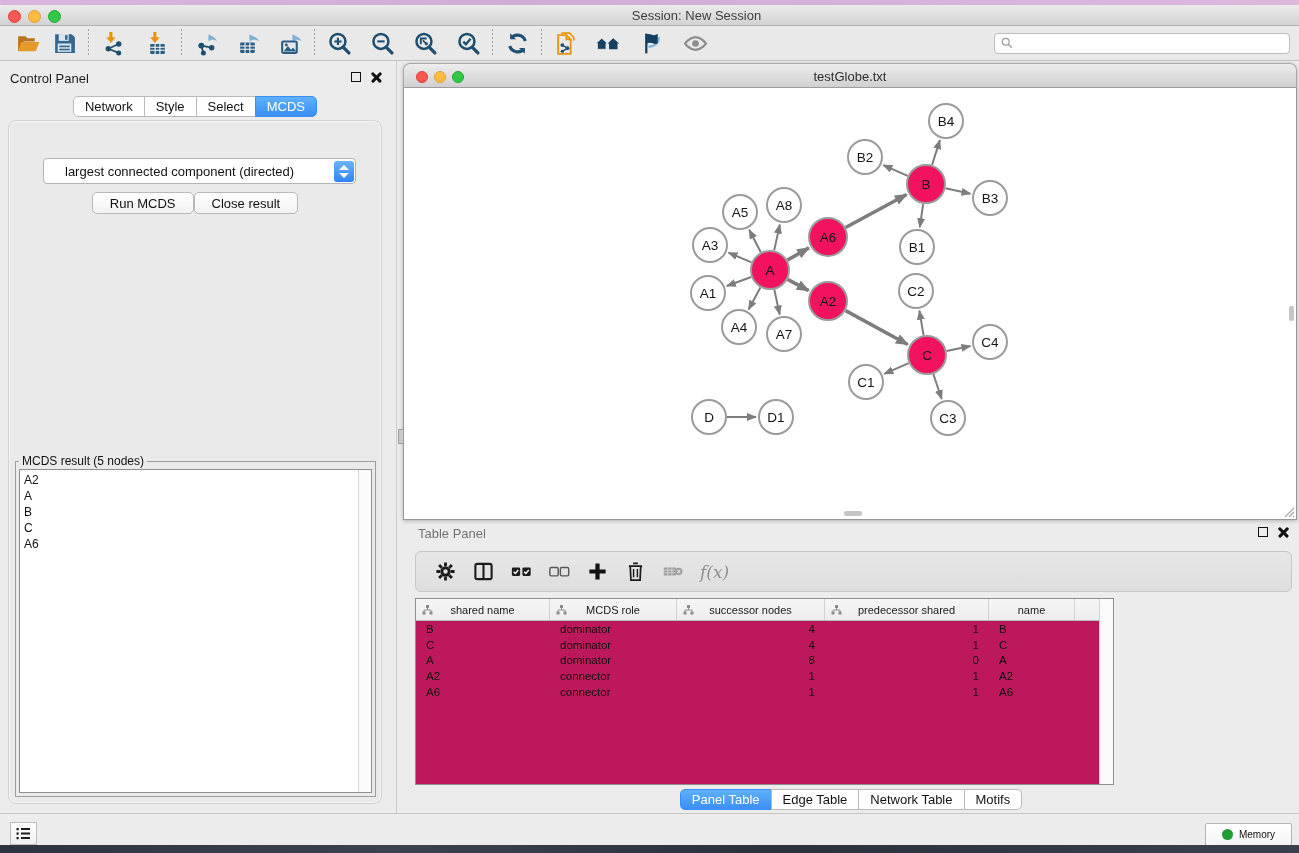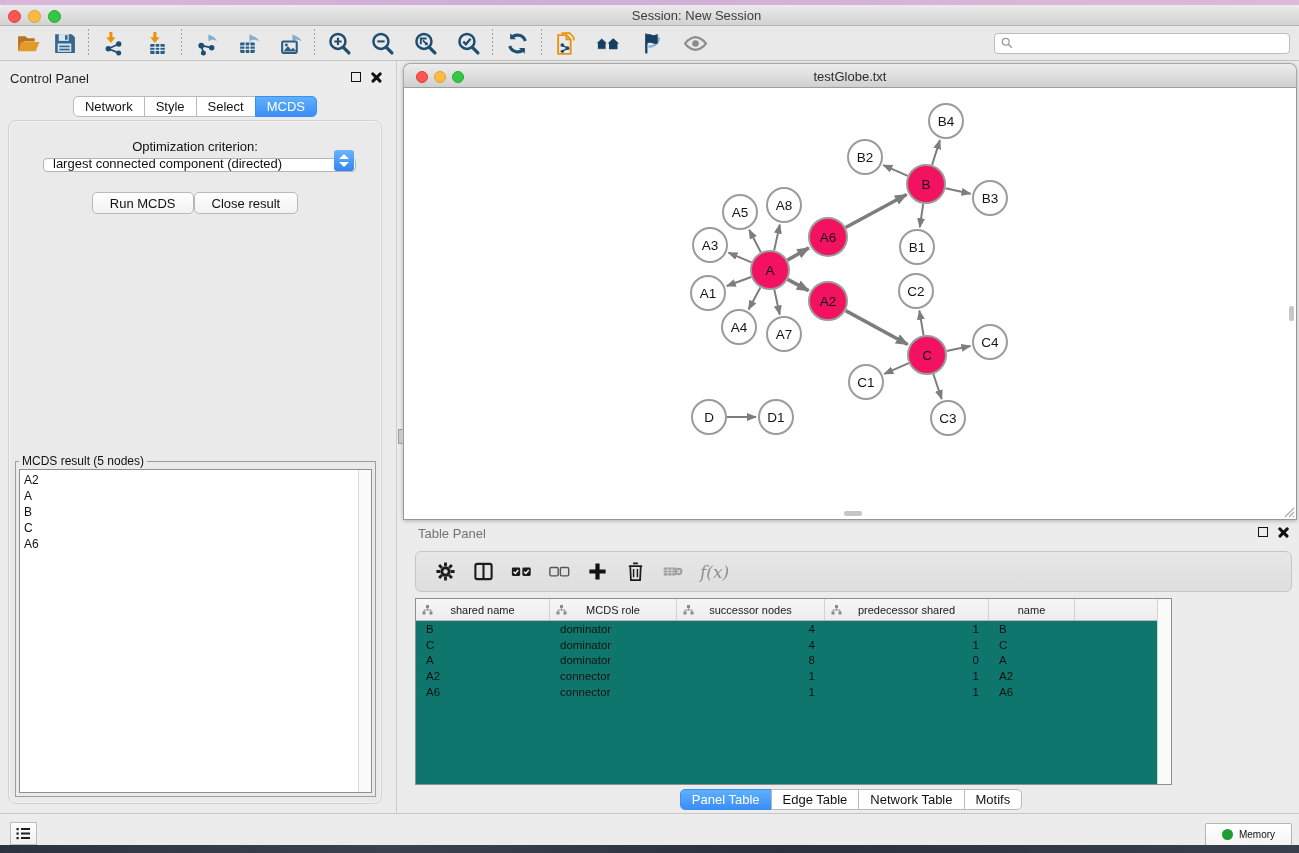--- a/index.html
+++ b/index.html
@@ -51,22 +51,22 @@
   #cp-tabs { left:0; top:35px; width:390px; display:flex; justify-content:center; }
   .tab { height:21px; line-height:20px; font-size:13px; padding:0 11px; background:#fff;
     border:1px solid #b9b9b9; margin-left:-1px; color:#111; }
   .tab:first-child { border-radius:5px 0 0 5px; margin-left:0; }
   .tab:last-child { border-radius:0 5px 5px 0; }
   .tab.active { background:linear-gradient(#5fb0fa,#3a8ef7); border-color:#3a8ef7; color:#fff; }
 
   #cp-body { left:8px; top:59px; width:374px; height:684px; background:#eaeaea;
     border:1px solid #d2d2d2; border-radius:8px; box-shadow:inset 0 0 0 1px #f4f4f4; }
   #opt-label { width:100%; top:18px; text-align:center; font-size:13px; color:#111; }
-  #criterion-dropdown { left:34px; top:37px; width:313px; height:14px; background:#fff;
-    border:1px solid #b3b3b3; border-radius:4px; display:flex; align-items:flex-end; }
+  #criterion-dropdown { left:34px; top:37px; width:313px; height:26px; background:#fff;
+    border:1px solid #b3b3b3; border-radius:4px; display:flex; align-items:center;padding-left:12px; }
   #criterion-value { flex:1; font-size:13px; padding-left:9px; color:#111; white-space:nowrap; }
   #criterion-stepper { width:20px; height:21px; border-radius:3px; margin-right:1px;
     background:linear-gradient(#6cb4fb,#2f84f0); position:relative; }
   #criterion-stepper::before { content:""; position:absolute; left:5px; top:4px;
     border-left:5px solid transparent; border-right:5px solid transparent; border-bottom:5px solid #fff; }
   #criterion-stepper::after { content:""; position:absolute; left:5px; bottom:4px;
     border-left:5px solid transparent; border-right:5px solid transparent; border-top:5px solid #fff; }
   #cp-buttons { left:0; top:71px; width:100%; display:flex; justify-content:center; }
   .pbtn { height:22px; padding:0 17px; font-size:13px; font-family:"Liberation Sans",sans-serif;
     background:linear-gradient(#ffffff,#f2f2f2); border:1px solid #b9b9b9; border-radius:5px; color:#111; }
@@ -98,21 +98,21 @@
   #nw-resize-grip { right:1px; bottom:1px; width:14px; height:14px; }
 
   
   #table-panel { left:403px; top:520px; width:896px; height:293px; }
   #tp-title { left:15px; top:6px; font-size:13px; color:#737373; }
   #tp-toolbar { left:12px; top:31px; width:877px; height:41px; background:linear-gradient(#e7e7e7,#dedede);
     border:1px solid #c6c6c6; border-radius:6px; display:flex; align-items:center; padding-left:10px; }
   .tp-btn { background:none; border:none; width:38px; height:34px; display:flex; align-items:center; justify-content:center; }
   .tp-btn svg { width:21px; height:21px; }
   #fx-label { font-size:17px; color:#8e8e8e; font-family:"DejaVu Serif",serif; font-style:italic; margin-left:8px; }
-  #node-table { left:12px; top:78px; width:757px; height:187px; background:#0f766e; border:1px solid #8f8f8f; overflow:hidden; }
+  #node-table { left:12px; top:78px; width:699px; height:187px; background:#be185d; border:1px solid #8f8f8f; overflow:hidden; }
   .thead { display:flex; height:22px; background:linear-gradient(#f6f6f6,#ededed); border-bottom:1px solid #b9b9b9; }
   .th { position:relative; border-right:1px solid #d2d2d2; font-size:11px; color:#1a1a1a;
     display:flex; align-items:center; justify-content:center; }
   .th .sort-ico { position:absolute; left:6px; top:6px; width:11px; height:10px; }
   .tr { display:flex; height:15.7px; align-items:center; }
   .td { font-size:11.5px; color:#111; white-space:nowrap; overflow:hidden; }
   #table-vscroll { position:absolute; right:0; top:0; bottom:0; width:14px; background:#fafafa; border-left:1px solid #d4d4d4; }
   #tp-tabs { left:0; top:269px; width:896px; display:flex; justify-content:center; }
 
   
@@ -294,21 +294,20 @@
     <div class="float-btn"></div>
     <div class="close-x"></div>
   </div>
   <div id="cp-tabs" class="abs">
     <div class="tab">Network</div>
     <div class="tab">Style</div>
     <div class="tab">Select</div>
     <div class="tab active">MCDS</div>
   </div>
   <div id="cp-body" class="abs">
-    <div id="opt-label" class="abs">Optimization criterion:</div>
     <div id="criterion-dropdown" class="abs">
       <div id="criterion-value">largest connected component (directed)</div>
       <div id="criterion-stepper"></div>
     </div>
     <div id="cp-buttons" class="abs">
       <button class="pbtn">Run MCDS</button>
       <button class="pbtn">Close result</button>
     </div>
     <fieldset id="result-fieldset">
       <legend>MCDS result (5 nodes)</legend>

